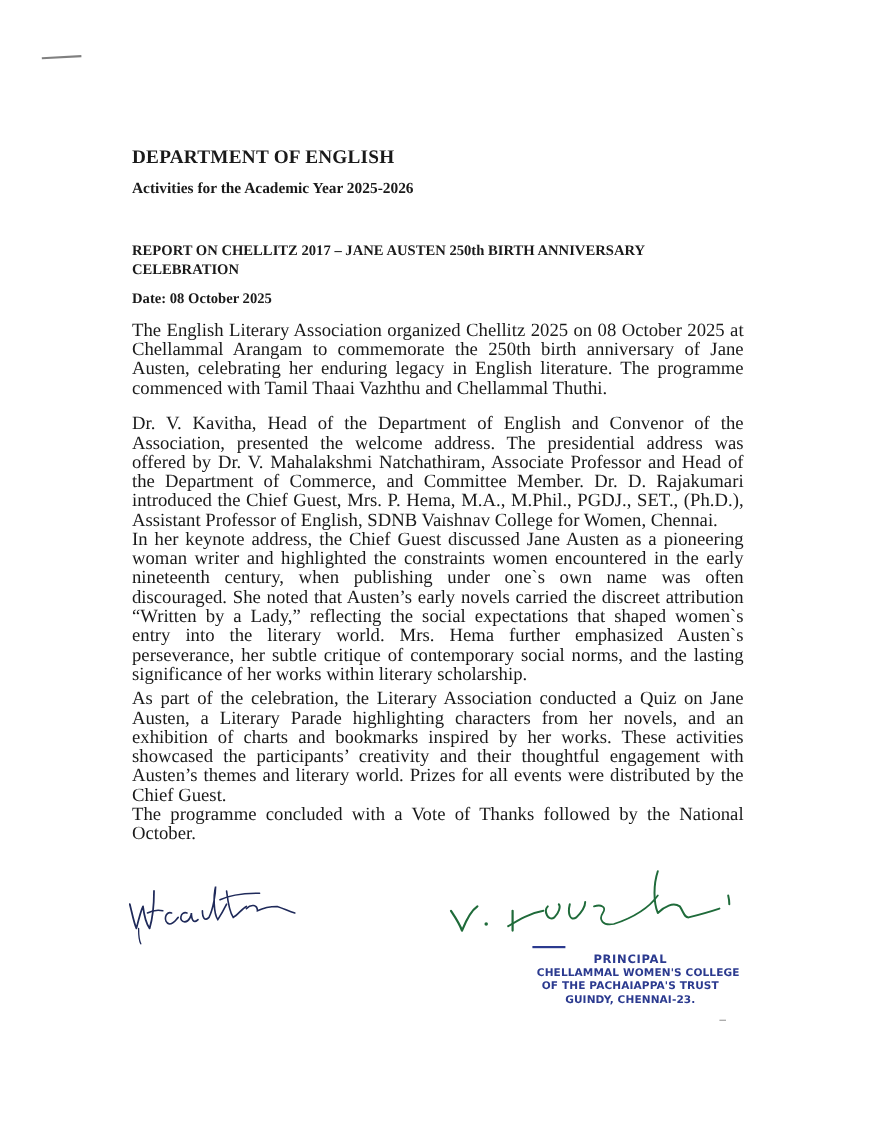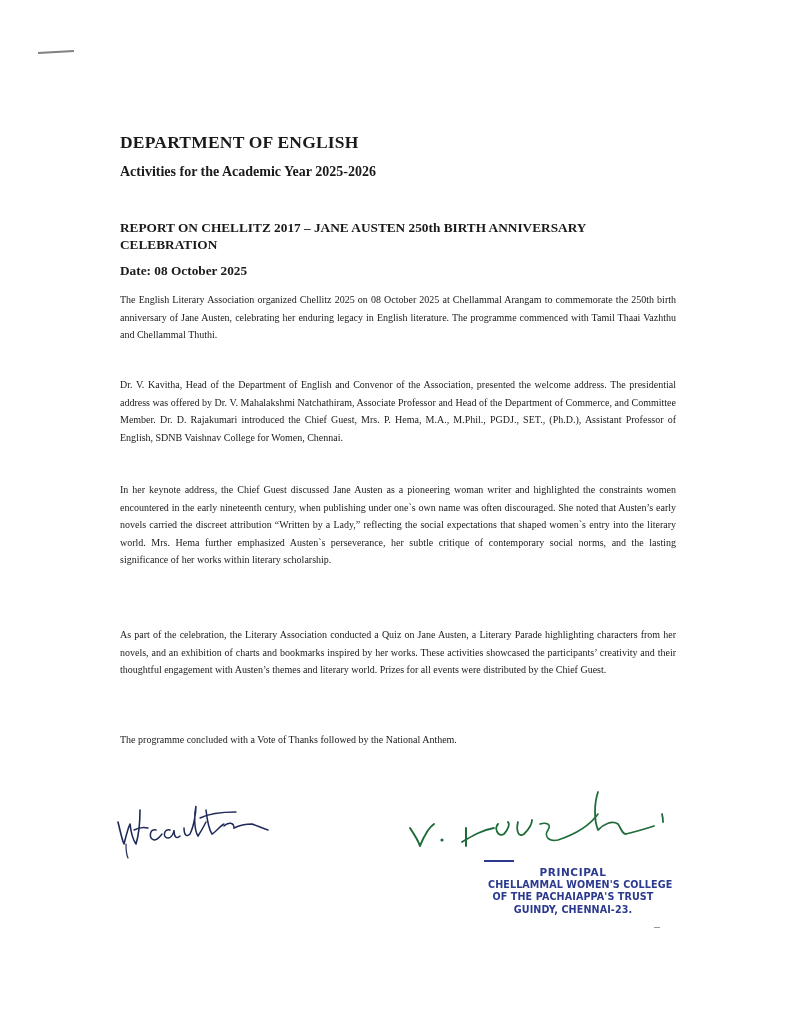--- a/index.html
+++ b/index.html
@@ -67,21 +67,21 @@
       top: 263px;
       left: 0;
       font-weight: bold;
       font-size: 13.3px;
       margin: 0;
     }
     .para {
       position: absolute;
       left: 0;
       width: 556px;
-      font-size: 10px;
+      font-size: 17px;
       line-height: 17.6px;
       text-align: justify;
       margin: 0;
     }
     .p1 { top: 291px; }
     .p2 { top: 376px; }
     .p3 { top: 481px; }
     .p4 { top: 626px; }
     .p5 { top: 731px; }
 
@@ -143,21 +143,21 @@
   <h1 class="dept-title">DEPARTMENT OF ENGLISH</h1>
   <h2 class="academic-year">Activities for the Academic Year 2025-2026</h2>
 
   <h3 class="report-title">REPORT ON CHELLITZ 2017 – JANE AUSTEN 250th BIRTH ANNIVERSARY CELEBRATION</h3>
   <p class="report-date">Date: 08 October 2025</p>
 
   <p class="para p1">The English Literary Association organized Chellitz 2025 on 08 October 2025 at Chellammal Arangam to commemorate the 250th birth anniversary of Jane Austen, celebrating her enduring legacy in English literature. The programme commenced with Tamil Thaai Vazhthu and Chellammal Thuthi.</p>
   <p class="para p2">Dr. V. Kavitha, Head of the Department of English and Convenor of the Association, presented the welcome address. The presidential address was offered by Dr. V. Mahalakshmi Natchathiram, Associate Professor and Head of the Department of Commerce, and Committee Member. Dr. D. Rajakumari introduced the Chief Guest, Mrs. P. Hema, M.A., M.Phil., PGDJ., SET., (Ph.D.), Assistant Professor of English, SDNB Vaishnav College for Women, Chennai.</p>
   <p class="para p3">In her keynote address, the Chief Guest discussed Jane Austen as a pioneering woman writer and highlighted the constraints women encountered in the early nineteenth century, when publishing under one`s own name was often discouraged. She noted that Austen’s early novels carried the discreet attribution “Written by a Lady,” reflecting the social expectations that shaped women`s entry into the literary world. Mrs. Hema further emphasized Austen`s perseverance, her subtle critique of contemporary social norms, and the lasting significance of her works within literary scholarship.</p>
   <p class="para p4">As part of the celebration, the Literary Association conducted a Quiz on Jane Austen, a Literary Parade highlighting characters from her novels, and an exhibition of charts and bookmarks inspired by her works. These activities showcased the participants’ creativity and their thoughtful engagement with Austen’s themes and literary world. Prizes for all events were distributed by the Chief Guest.</p>
-  <p class="para p5">The programme concluded with a Vote of Thanks followed by the National Anthem.</p>
+  <p class="para p5">The programme concluded with a Vote of Thanks followed by the National October.</p>
 </div>
 
 <svg class="sig-left" viewBox="0 0 170 60" xmlns="http://www.w3.org/2000/svg">
   <path d="M6 22 C8 30, 10 40, 12 44 C14 36, 16 28, 18 24 C19 32, 21 40, 24 44 C27 34, 28 22, 28 10" fill="none" stroke="#1f2a5a" stroke-width="1.6" stroke-linecap="round" stroke-linejoin="round"></path>
   <path d="M22 30 C26 28, 32 27, 36 28" fill="none" stroke="#1f2a5a" stroke-width="1.4" stroke-linecap="round"></path>
   <path d="M44 30 C38 28, 36 38, 42 40 C46 40, 48 36, 50 34" fill="none" stroke="#1f2a5a" stroke-width="1.5" stroke-linecap="round"></path>
   <path d="M58 30 C52 28, 50 38, 56 38 C60 38, 62 32, 62 30 C62 36, 64 40, 68 36" fill="none" stroke="#1f2a5a" stroke-width="1.5" stroke-linecap="round"></path>
   <path d="M72 28 C72 34, 74 38, 78 34 C82 26, 84 12, 84 6 C82 14, 82 30, 86 36 C90 30, 92 26, 94 22" fill="none" stroke="#1f2a5a" stroke-width="1.5" stroke-linecap="round"></path>
   <path d="M94 10 C95 18, 96 28, 100 34 C104 32, 108 26, 112 24" fill="none" stroke="#1f2a5a" stroke-width="1.5" stroke-linecap="round"></path>
   <path d="M88 18 C96 14, 108 12, 124 12" fill="none" stroke="#1f2a5a" stroke-width="1.4" stroke-linecap="round"></path>

